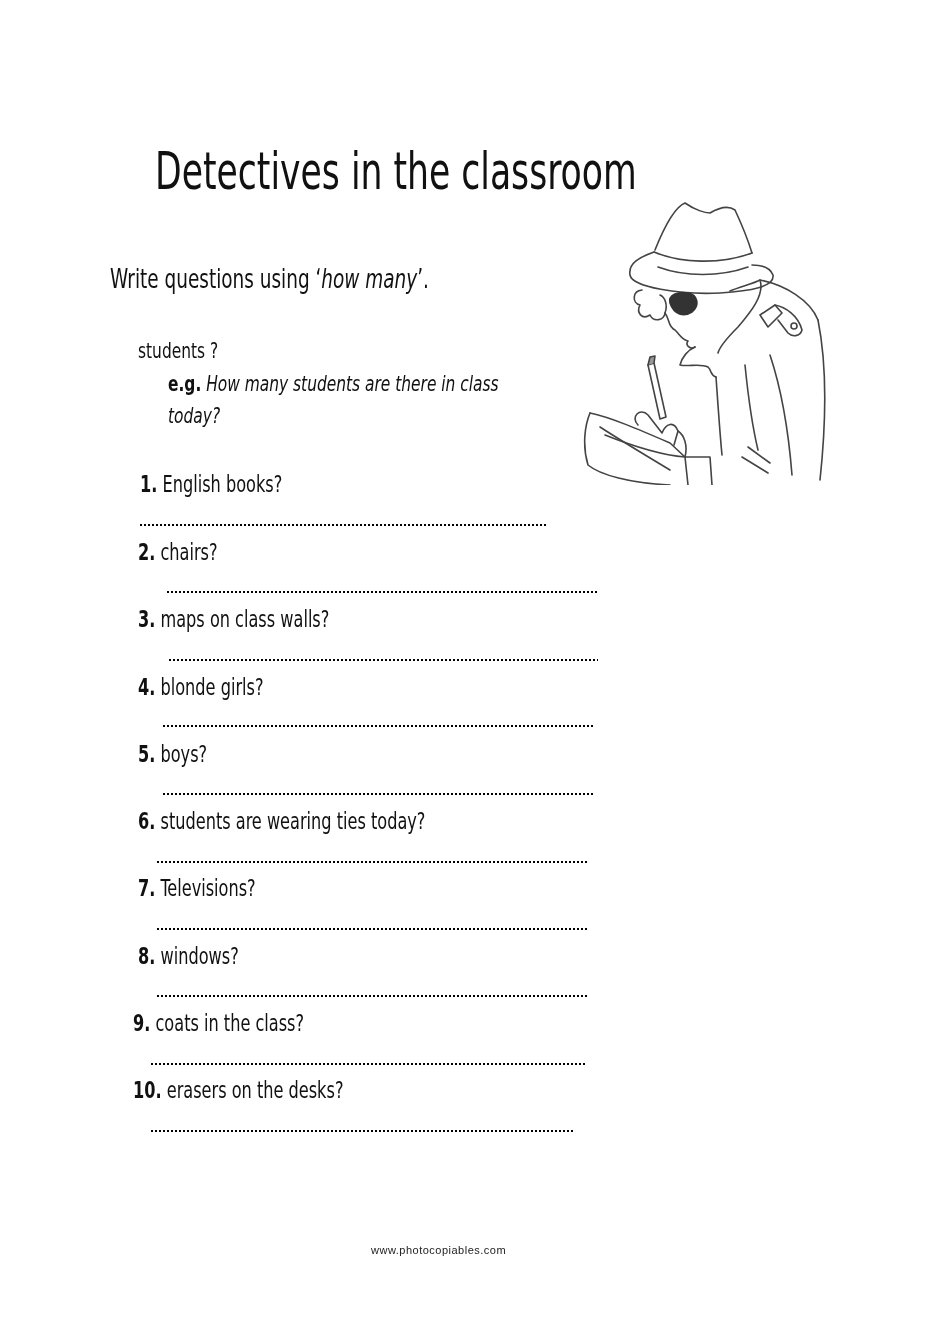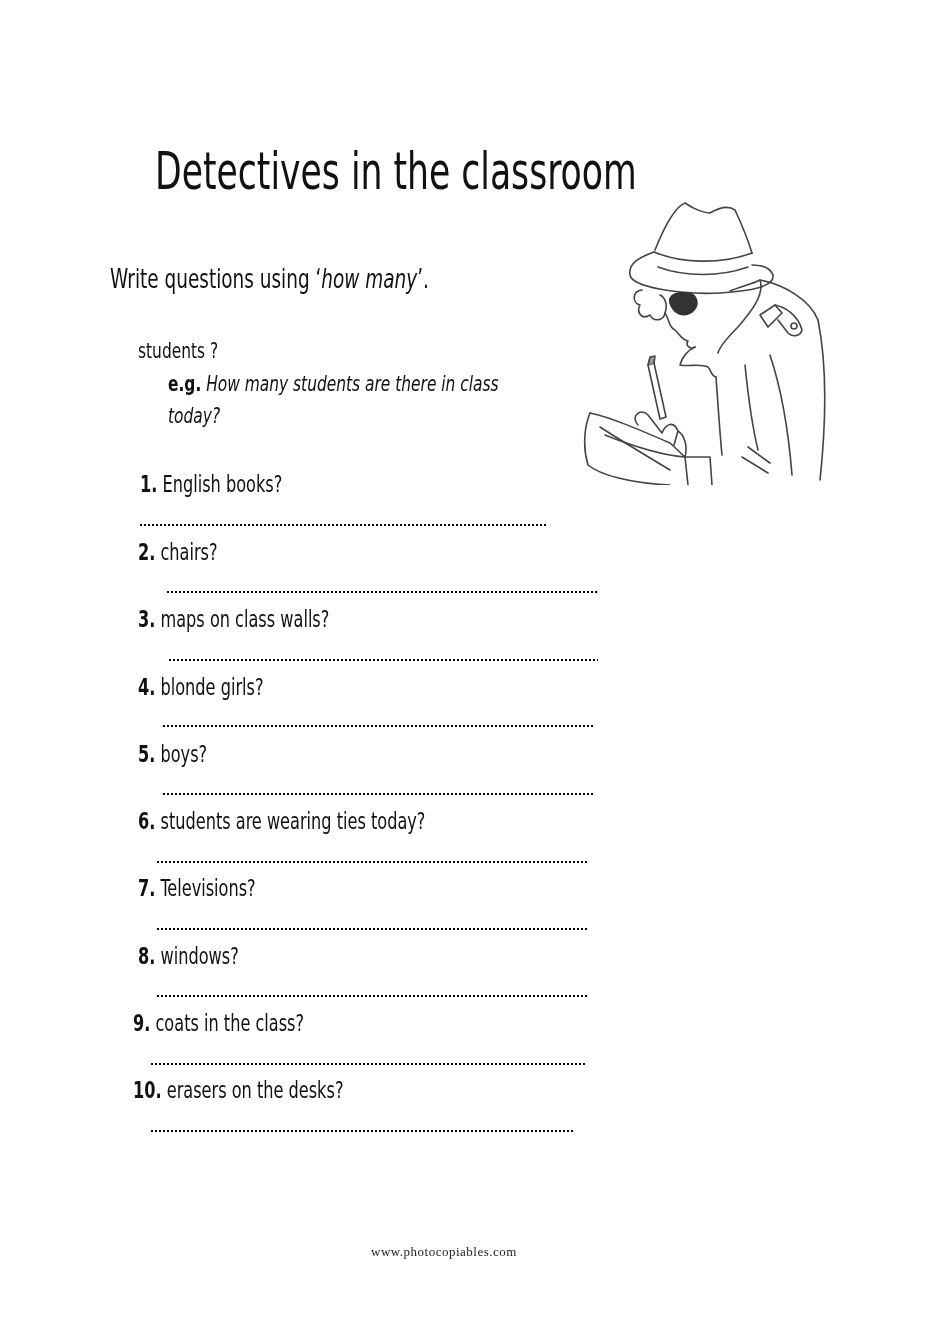--- a/index.html
+++ b/index.html
@@ -18,21 +18,21 @@
   #example-line2 { left: 168px; top: 402px; font-size: 22px; transform: scaleX(0.78); transform-origin: left top; line-height: 28px; }
   .eg-label { font-weight: 700; }
   .eg-text { font-style: italic; }
 
   .q { font-size: 23px; transform: scaleX(0.78); transform-origin: left top; line-height: 30px; }
   .q .num { font-weight: 700; }
 
   .dots { height: 2px; background-image: radial-gradient(circle, #000 0.9px, transparent 1.1px);
           background-size: 4px 2px; background-repeat: repeat-x; }
 
-  #footer { left: 371px; top: 1244px; font-size: 13px; font-family: Liberation Serif, serif;
+  #footer { left: 371px; top: 1244px; font-size: 11px; font-family: Liberation Sans, sans-serif;
             letter-spacing: 0.5px; color: #222; font-weight: 300; }
 
   #detective { position: absolute; left: 570px; top: 195px; width: 260px; height: 290px; }
 </style>
 </head>
 <body>
 
 <div>
 
   <div id="title" class="abs">Detectives in the classroom</div>

